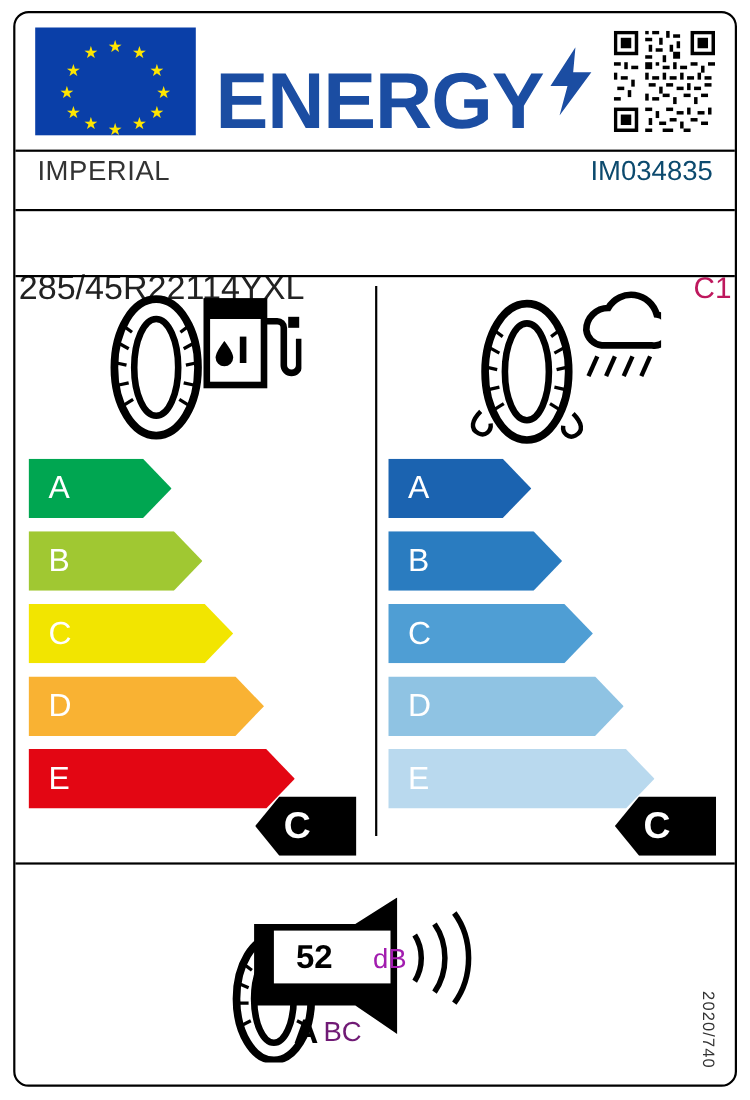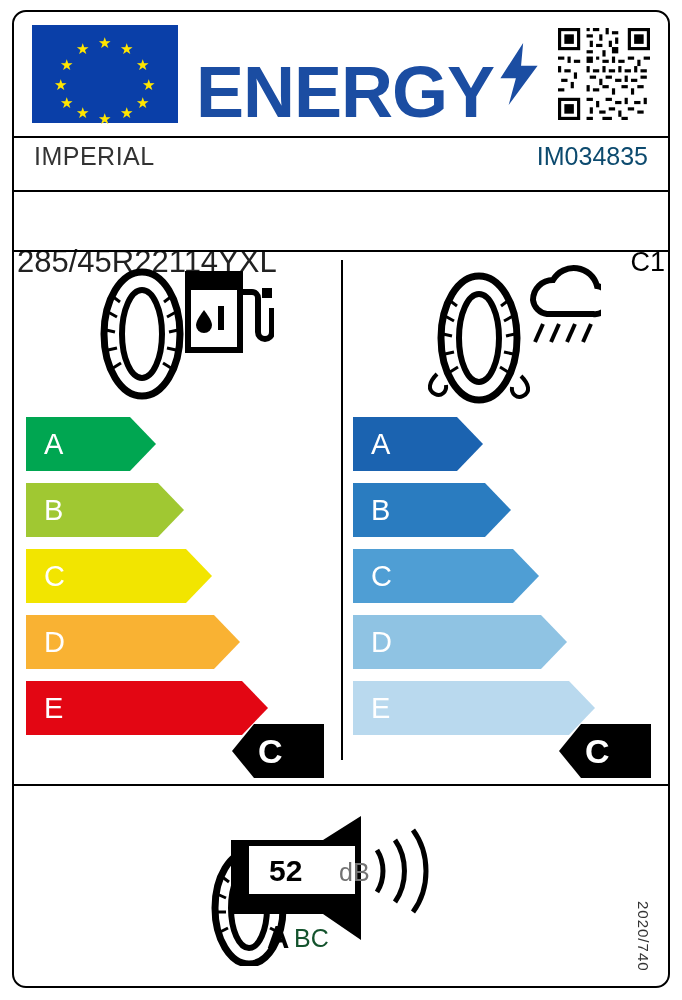--- a/index.html
+++ b/index.html
@@ -116,21 +116,21 @@
     box-sizing: border-box;
     padding: 0 3px;
     margin-top: 42px;
   }
   .size-text {
     font-size: 31px;
     color: #222;
   }
   .class-text {
     font-size: 27px;
-    color: #000000;
+    color: #be185d;
   }
   
   .main {
     position: absolute;
     left: 0;
     top: 240px;
     width: 100%;
     height: 534px;
   }
   .divider-v {
@@ -212,36 +212,36 @@
     top: 38px;
     font-size: 30px;
     font-weight: bold;
     color: #000;
   }
   .noise-unit {
     position: absolute;
     left: 148px;
     top: 42px;
     font-size: 25px;
-    color: #737373;
+    color: #a21caf;
   }
   .noise-class {
     position: absolute;
     left: 76px;
     top: 104px;
     font-size: 31px;
     font-weight: bold;
     color: #000;
   }
   .noise-rest {
     position: absolute;
     left: 103px;
     top: 108px;
     font-size: 25px;
-    color: #14532d;
+    color: #701a75;
   }
   .side-date {
     position: absolute;
     right: 16px;
     bottom: 14px;
     font-size: 15px;
     color: #333;
     writing-mode: vertical-rl;
     letter-spacing: 1px;
   }

